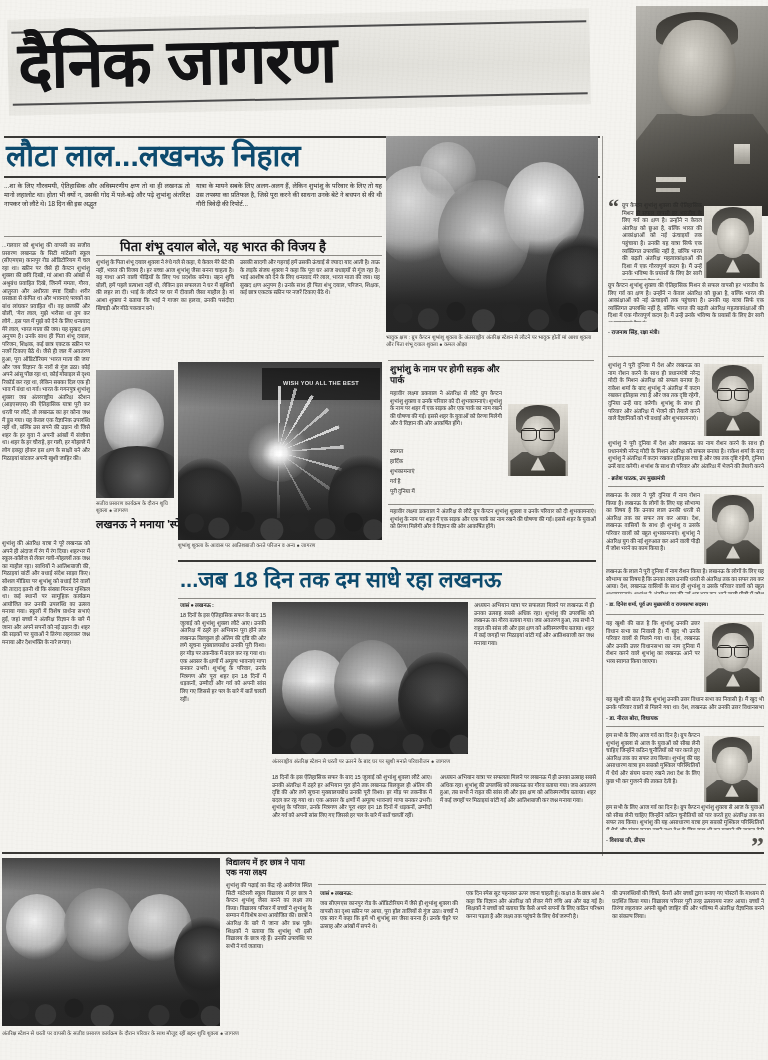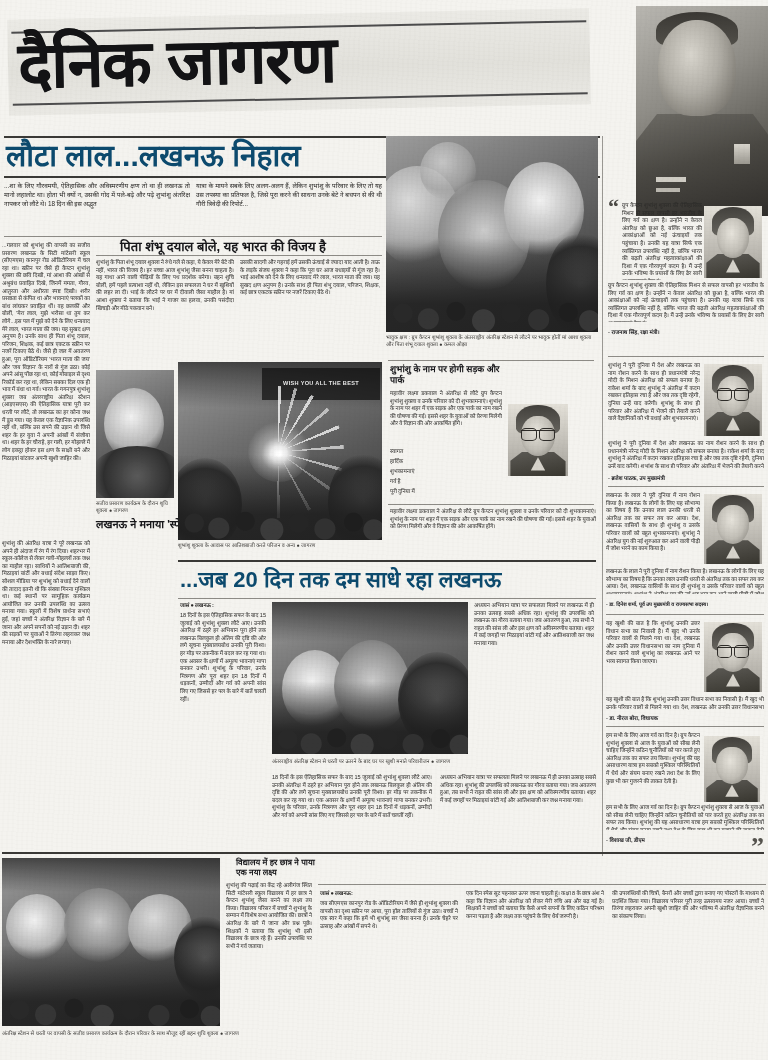--- a/index.html
+++ b/index.html
@@ -392,21 +392,21 @@
   </div>
   <div class="bodytext sz6" style="left:390px; top:448px; width:56px; height:50px; text-align:left;">स्वागत</div>
   <div class="bodytext sz6" style="left:390px; top:458px; width:56px; height:12px; text-align:left;">हार्दिक</div>
   <div class="bodytext sz6" style="left:390px; top:468px; width:64px; height:12px; text-align:left;">शुभकामनाएं</div>
   <div class="bodytext sz6" style="left:390px; top:478px; width:56px; height:12px; text-align:left;">गर्व है</div>
   <div class="bodytext sz6" style="left:390px; top:488px; width:64px; height:12px; text-align:left;">पूरी दुनिया में</div>
   <div class="rule-thin" style="left:388px; top:504px; width:206px;"></div>
   <div class="bodytext sz6" style="left:390px; top:508px; width:206px; height:38px;">महावीर लक्ष्मा डकवाल ने अंतरिक्ष से लौटे ग्रुप कैप्टन शुभांशु शुक्ला व उनके परिवार को दी शुभकामनाएं। शुभांशु के नाम पर शहर में एक सड़क और एक पार्क का नाम रखने की घोषणा की गई। इससे शहर के युवाओं को प्रेरणा मिलेगी और वे विज्ञान की ओर आकर्षित होंगे।</div>
 
   <div class="rule" style="left:178px; top:560px; width:418px; height:1.5px;"></div>
-  <div class="hl-main" style="left:180px; top:566px; width:418px; font-size:22px; line-height:27px;">...जब 20 दिन तक दम साधे रहा लखनऊ</div>
+  <div class="hl-main" style="left:180px; top:566px; width:418px; font-size:22px; line-height:27px;">...जब 18 दिन तक दम साधे रहा लखनऊ</div>
   <div class="rule-thin" style="left:178px; top:598px; width:418px;"></div>
 
   <div class="bodytext sz6" style="left:180px; top:602px; width:86px; height:10px; font-weight:700;">जासं ● लखनऊ :</div>
   <div class="bodytext sz6" style="left:180px; top:612px; width:86px; height:228px;">18 दिनों के इस ऐतिहासिक सफर के बाद 15 जुलाई को शुभांशु शुक्ला लौटे आए। उनकी अंतरिक्ष में ठहरे हर अभियान पूरा होने तक लखनऊ बिलकुल ही अंतिम की दृष्टि की ओर लगे सूचना मुख्यालयबोध उनकी पूरी विश्व। हर मोड़ पर तकनीक में बदल कर रह गया था। एक अवसर के क्षणों में अमूल्य भावनाएं मापा बनकर उभरी। शुभांशु के परिवार, उनके मित्रगण और पूरा शहर इन 18 दिनों में धड़कनों, उम्मीदों और गर्व को अपनी सांस लिए गए जिससे हर पल के बारे में बातें चलतीं रहीं।</div>
 
   <div class="photo" style="left:272px; top:602px; width:196px; height:152px;">
     <div class="darkband" style="top:0; height:40px;"></div>
     <div class="blobC" style="left:10px; top:48px; width:66px; height:78px;"></div>
     <div class="blobB" style="left:62px; top:38px; width:76px; height:92px;"></div>
     <div class="blobD" style="left:126px; top:50px; width:78px; height:96px;"></div>
@@ -423,21 +423,21 @@
   <div class="photo" style="left:2px; top:858px; width:218px; height:168px;">
     <div class="darkband" style="top:0; height:34px;"></div>
     <div class="blobC" style="left:4px; top:36px; width:62px; height:66px;"></div>
     <div class="blobB" style="left:62px; top:30px; width:70px; height:74px;"></div>
     <div class="blobA" style="left:126px; top:36px; width:64px; height:68px;"></div>
     <div class="blobD" style="left:172px; top:58px; width:62px; height:84px;"></div>
     <div class="crowd"></div>
   </div>
   <div class="caption" style="left:2px; top:1030px; width:300px;">अंतरिक्ष स्टेशन से धरती पर वापसी के सजीव प्रसारण कार्यक्रम के दौरान परिवार के साथ मौजूद रहीं बहन शुचि शुक्ला ● जागरण</div>
 
-  <div class="kicker" style="left:236px; top:858px; width:86px; font-size:8.2px; line-height:10px;">विद्यालय में हर छात्र ने पाया एक नया लक्ष्य</div>
+  <div class="kicker" style="left:226px; top:858px; width:86px; font-size:8.2px; line-height:10px;">विद्यालय में हर छात्र ने पाया एक नया लक्ष्य</div>
   <div class="bodytext sz6" style="left:226px; top:882px; width:86px; height:142px;">शुभांशु की पढ़ाई का केंद्र रहे अलीगंज स्थित सिटी मांटेसरी स्कूल विद्यालय में हर छात्र ने कैप्टन शुभांशु जैसा बनने का लक्ष्य तय किया। विद्यालय परिसर में बच्चों ने शुभांशु के सम्मान में विशेष सभा आयोजित की। छात्रों ने अंतरिक्ष के बारे में जाना और प्रश्न पूछे। शिक्षकों ने बताया कि शुभांशु भी इसी विद्यालय के छात्र रहे हैं। उनकी उपलब्धि पर सभी ने गर्व जताया।</div>
 
   <div class="rule-thin" style="left:318px; top:884px; width:448px;"></div>
 
   <div class="bodytext sz6" style="left:320px; top:890px; width:90px; height:10px; font-weight:700;">जासं ● लखनऊ:</div>
   <div class="bodytext sz6" style="left:320px; top:900px; width:138px; height:128px;">जब सीएमएस कानपुर रोड के ऑडिटोरियम में जैसे ही शुभांशु शुक्ला की वापसी का दृश्य स्क्रीन पर आया, पूरा हॉल तालियों से गूंज उठा। बच्चों ने एक स्वर में कहा कि हमें भी शुभांशु सर जैसा बनना है। उनके चेहरे पर उत्साह और आंखों में सपने थे।</div>
   <div class="bodytext sz6" style="left:466px; top:890px; width:138px; height:138px;">एक दिन स्पेस सूट पहनकर ऊपर जाना चाहती हूं। कक्षा 8 के छात्र अंश ने कहा कि विज्ञान और अंतरिक्ष को लेकर मेरी रुचि अब और बढ़ गई है। शिक्षकों ने बच्चों को बताया कि कैसे अपने सपनों के लिए कठिन परिश्रम करना पड़ता है और लक्ष्य तक पहुंचने के लिए धैर्य जरूरी है।</div>
   <div class="bodytext sz6" style="left:612px; top:890px; width:152px; height:138px;">की उपलब्धियों की चित्रों, बैनरों और बच्चों द्वारा बनाए गए पोस्टरों के माध्यम से प्रदर्शित किया गया। विद्यालय परिसर पूरी तरह उत्सवमय नजर आया। बच्चों ने तिरंगा लहराकर अपनी खुशी जाहिर की और भविष्य में अंतरिक्ष वैज्ञानिक बनने का संकल्प लिया।</div>
 
   <div class="grain"></div>

